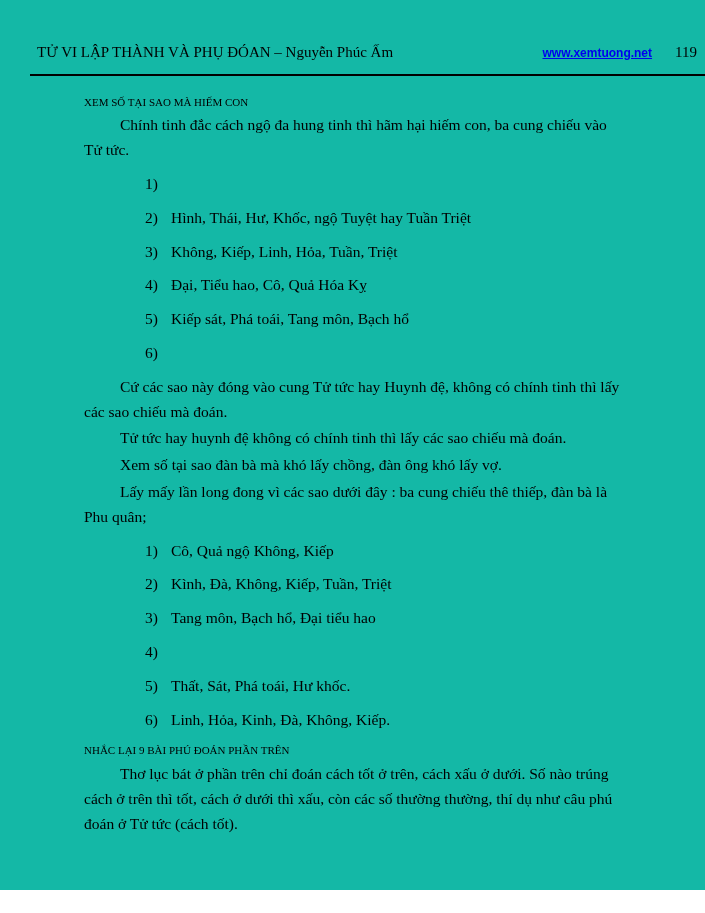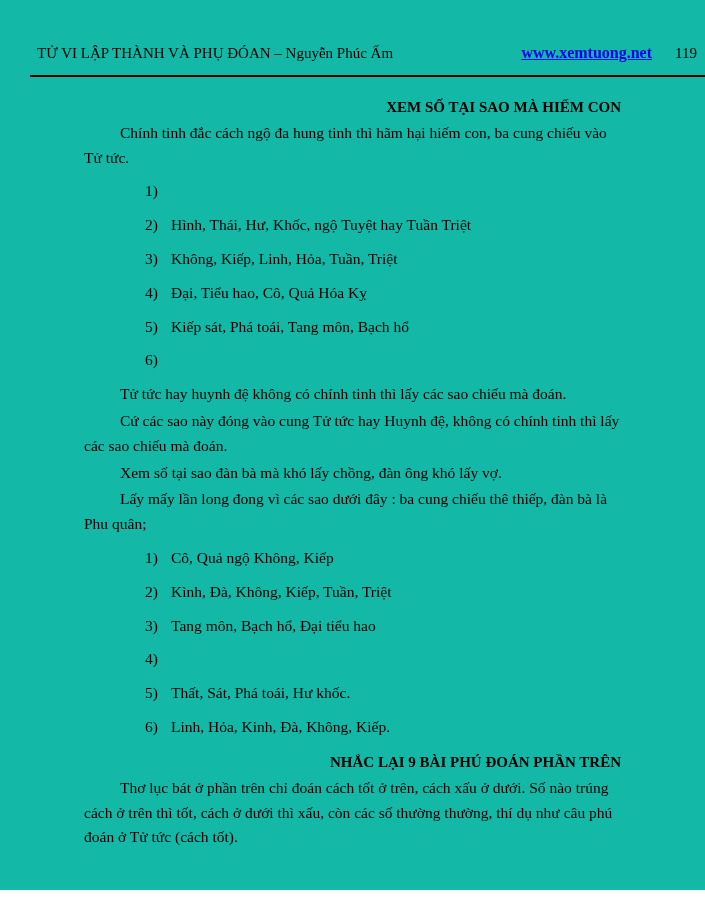--- a/index.html
+++ b/index.html
@@ -19,39 +19,39 @@
   
   .header {
     display: flex;
     justify-content: space-between;
     align-items: baseline;
     padding: 40px 6px 0 37px;
   }
   .header-title { font-size: 15px; white-space: nowrap; }
   .header-right { white-space: nowrap; padding-right: 2px; }
   .site-link {
-    font-family: Liberation Serif, serif;
+    font-family: Liberation Sans, sans-serif;
     font-weight: bold;
-    font-size: 16px;
+    font-size: 12px;
     color: #0000ee;
     text-decoration: underline;
     cursor: pointer;
   }
   .page-num { font-size: 15px; margin-left: 23px; }
   .rule {
     border: none;
     border-top: 2px solid #000000;
     margin: 9px 0 0 30px;
   }
   
   .content { padding: 8px 84px 0 84px; }
   .section-heading {
-    text-align: right;
-    font-size: 15px;
-    font-weight: bold;
+    text-align: left;
+    font-size: 11px;
+    font-weight: normal;
     margin: 10px 0 2px 0;
   }
   .para { margin: 2px 0; text-indent: 36px; }
   .olist { margin: 4px 0 4px 61px; }
   .li { display: flex; margin: 9px 0; }
   .li .num { width: 26px; flex: 0 0 26px; }
 </style>
 </head>
 <body>
 
@@ -89,22 +89,22 @@
         </div>
       <div class="li">
           <span class="num">5)</span>
           <span>Kiếp sát, Phá toái, Tang môn, Bạch hổ</span>
         </div>
       <div class="li">
           <span class="num">6)</span>
         </div>
     </div>
 
+    <p class="para">Cứ các sao này đóng vào cung Tử tức hay Huynh đệ, không có chính tinh thì lấy các sao chiếu mà đoán.</p>
     <p class="para">Tử tức hay huynh đệ không có chính tinh thì lấy các sao chiếu mà đoán.</p>
-    <p class="para">Cứ các sao này đóng vào cung Tử tức hay Huynh đệ, không có chính tinh thì lấy các sao chiếu mà đoán.</p>
     <p class="para">Xem số tại sao đàn bà mà khó lấy chồng, đàn ông khó lấy vợ.</p>
     <p class="para">Lấy mấy lần long đong vì các sao dưới đây : ba cung chiếu thê thiếp, đàn bà là Phu quân;</p>
 
     <div class="olist">
       <div class="li">
           <span class="num">1)</span>
           <span>Cô, Quả ngộ Không, Kiếp</span>
         </div>
       <div class="li">
           <span class="num">2)</span>

